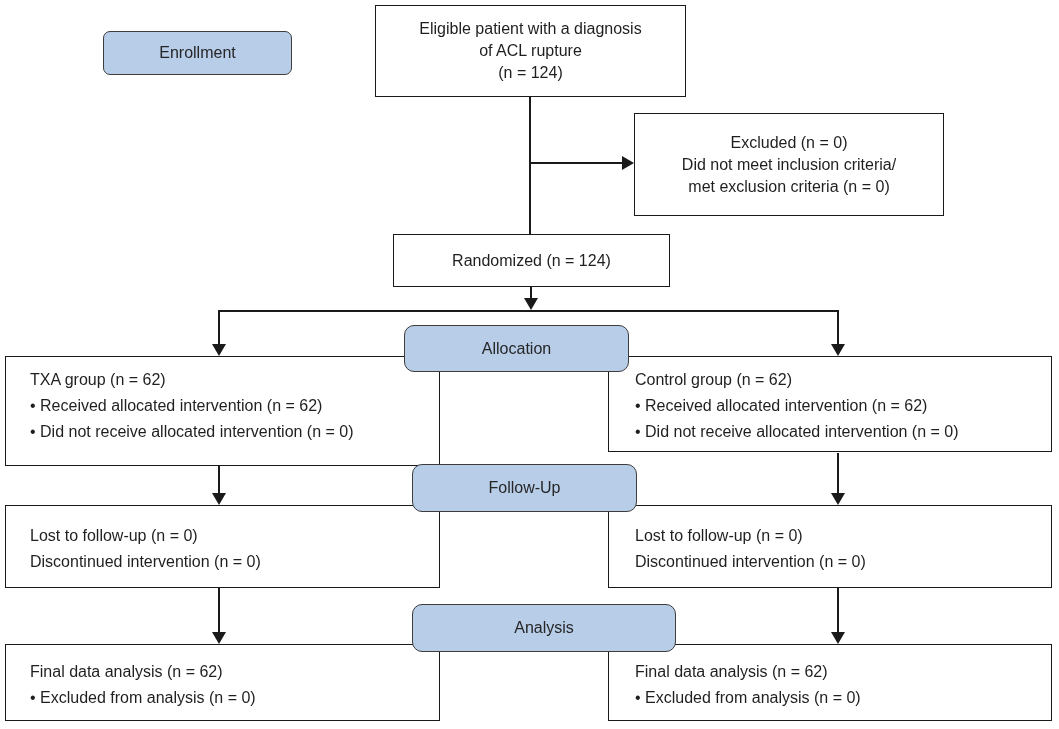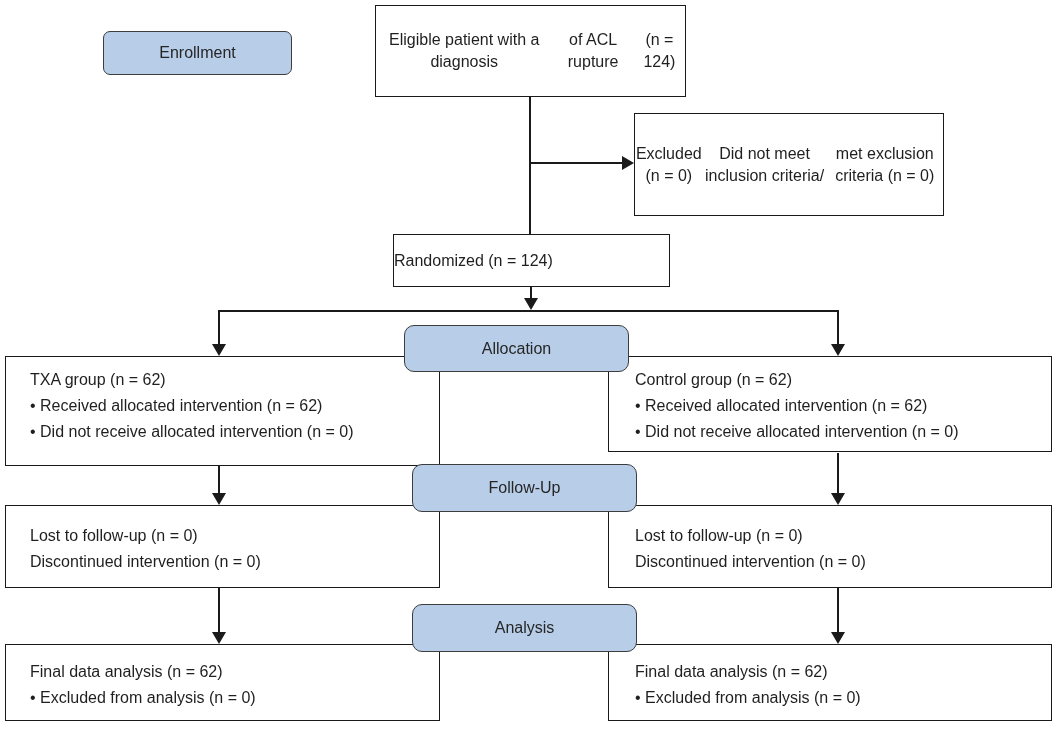--- a/index.html
+++ b/index.html
@@ -15,22 +15,23 @@
   }
   .wbox {
     position: absolute;
     background: #ffffff;
     border: 1.6px solid #1a1a1a;
     box-sizing: border-box;
     z-index: 2;
   }
   .centerbox {
     display: flex;
-    flex-direction: row;
+    flex-direction: column;
     align-items: center;
+    justify-content: center;
     text-align: center;
     line-height: 22px;
   }
   .leftbox { line-height: 26px; }
   .pill {
     position: absolute;
     background: #b7cde8;
     border: 1.6px solid #3d3d3d;
     border-radius: 10px;
     box-sizing: border-box;
@@ -67,21 +68,21 @@
   </div>
 
   <div class="pill" style="left:404px; top:325px; width:225px; height:47px;">
     <span class="t">Allocation</span>
   </div>
 
   <div class="pill" style="left:412px; top:464px; width:225px; height:48px;">
     <span class="t">Follow-Up</span>
   </div>
 
-  <div class="pill" style="left:412px; top:604px; width:225px; height:48px;">
+  <div class="pill" style="left:412px; top:604px; width:264px; height:48px;">
     <span class="t">Analysis</span>
   </div>
 
   <div class="wbox centerbox" style="left:375px; top:5px; width:311px; height:92px;">
     <span class="t">Eligible patient with a diagnosis</span>
     <span class="t">of ACL rupture</span>
     <span class="t">(n = 124)</span>
   </div>
 
   <div class="wbox centerbox" style="left:634px; top:113px; width:310px; height:103px;">

